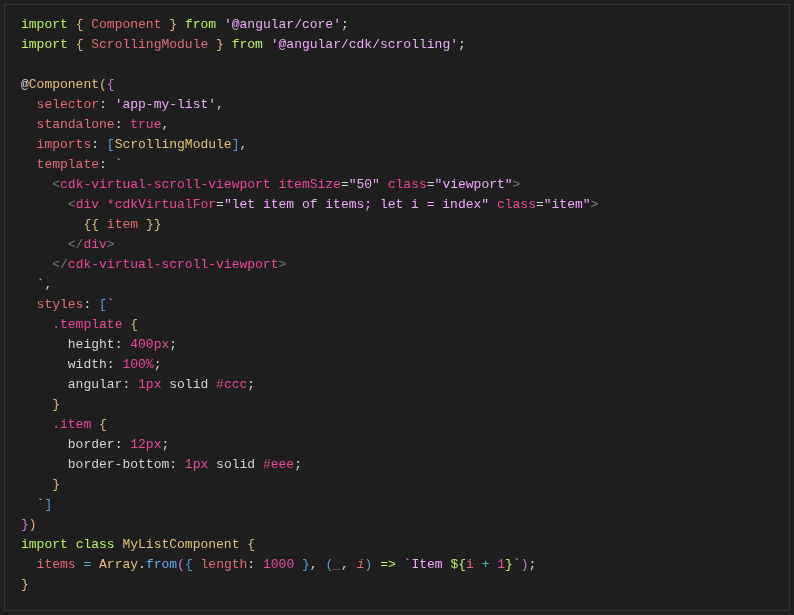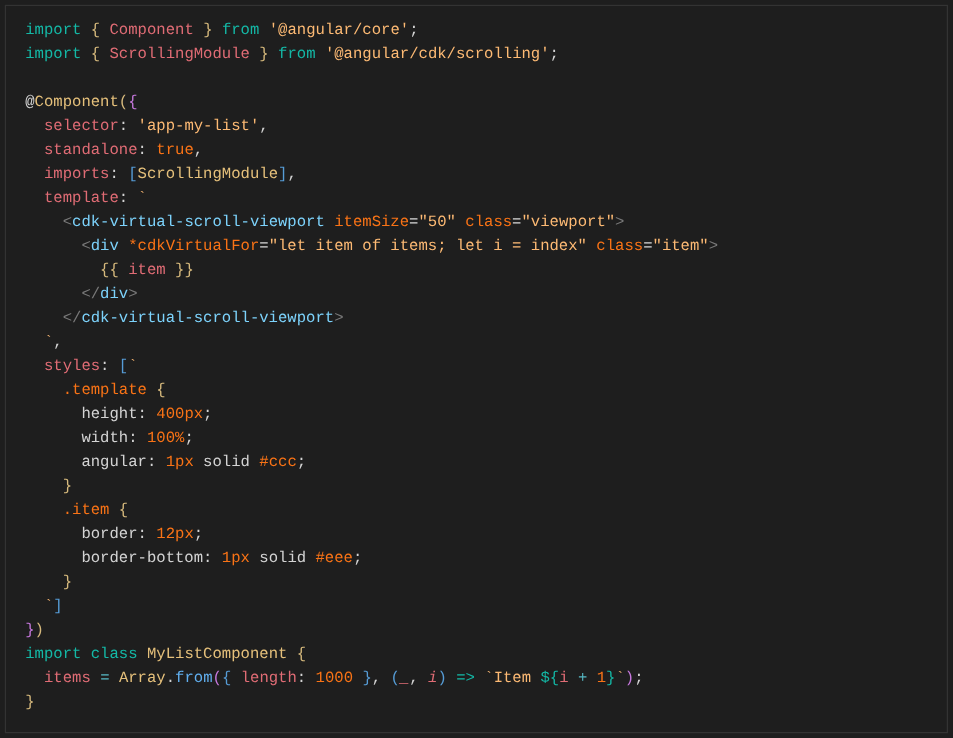--- a/index.html
+++ b/index.html
@@ -14,25 +14,25 @@
   }
   .editor {
     background: #1e1e1e;
     border: 1px solid #333;
     margin: 4px;
     padding: 10px 16px 14px 16px;
     height: calc(100% - 8px);
     color: #d4d4d4;
     white-space: pre;
   }
-  .kw-pink { color: #14b8a6; }
+  .kw-pink { color: #bef264; }
   .class-gold { color: #e5c07b; }
-  .str-green { color: #fdba74; }
-  .tag-red { color: #7dd3fc; }
-  .attr-orange { color: #f97316; }
+  .str-green { color: #f0abfc; }
+  .tag-red { color: #ec4899; }
+  .attr-orange { color: #ec4899; }
   .punct-dim { color: #7a7a7a; }
   .punct-gold { color: #d7ba7d; }
   .punct-pink { color: #c678dd; }
   .punct-blue { color: #569cd6; }
   .white { color: #d4d4d4; }
   .prop-blue { color: #61afef; }
   .ident-red { color: #e06c75; }
   .param-italic { color: #e06c75; font-style: italic; }
   .operator { color: #56b6c2; }
 </style>

